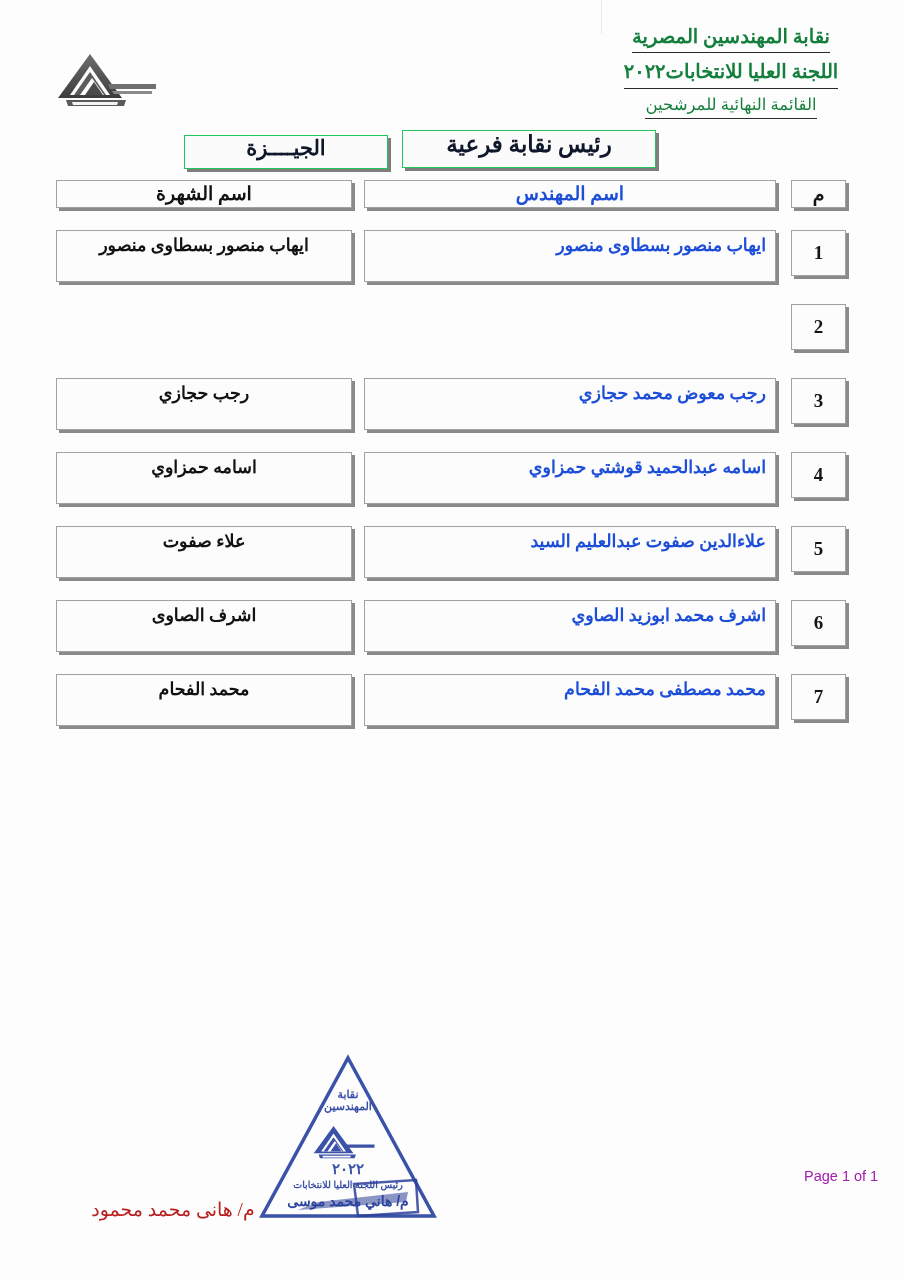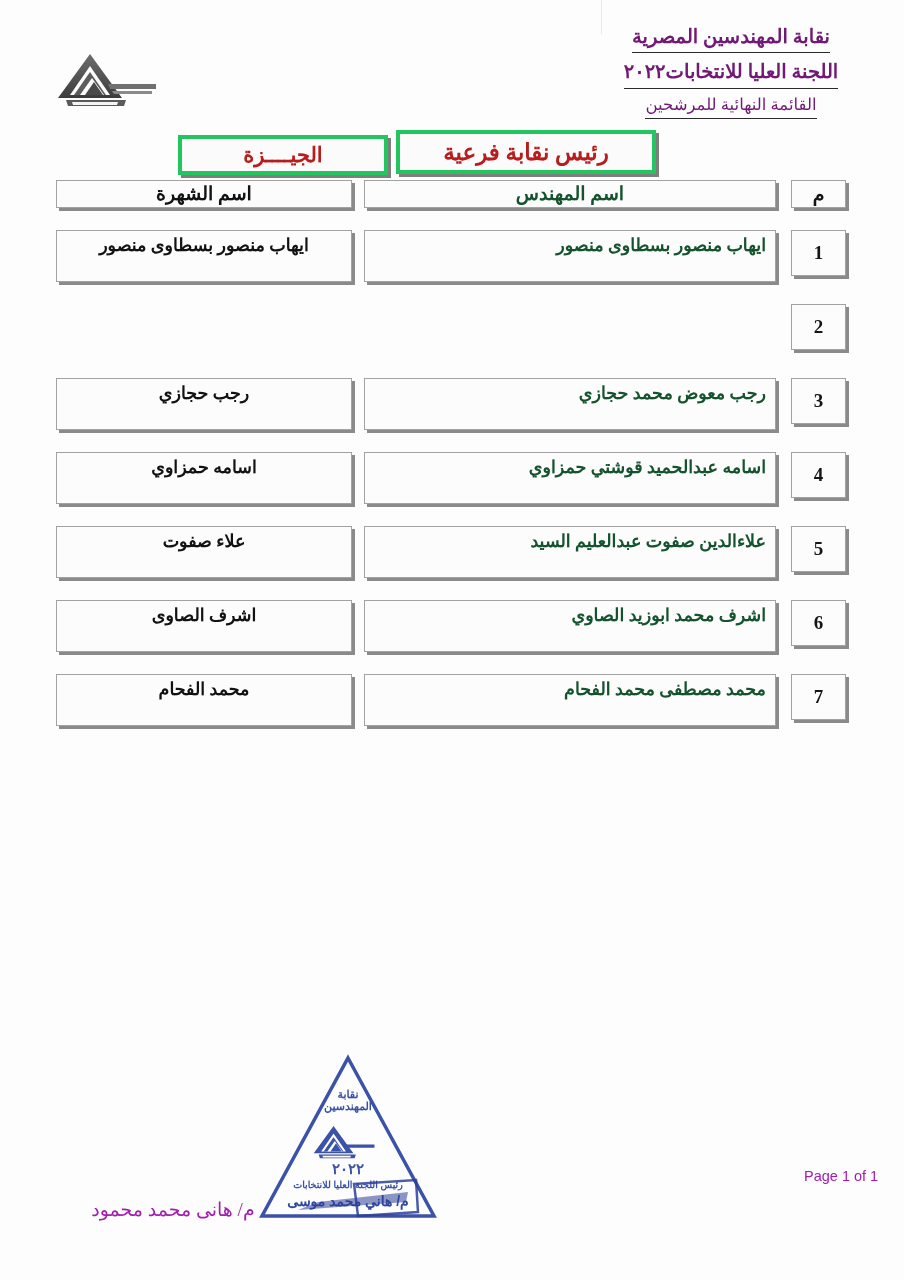--- a/index.html
+++ b/index.html
@@ -40,21 +40,21 @@
     right: 58px;
     width: 230px;
     text-align: center;
     direction: rtl;
   }
   .header-line {
     font-size: 19.5px;
     font-weight: bold;
     line-height: 1.5;
     letter-spacing: 0px;
-    color: #701a75;
+    color: #15803d;
     border-bottom: 1.4px solid #2a2a2a;
     display: inline-block;
     padding-bottom: 1px;
     margin-bottom: 4px;
     white-space: nowrap;
     text-align: center;
   }
   .header-line.l3 {
     font-size: 16.5px;
     font-weight: normal;
@@ -73,27 +73,27 @@
   .title-row {
     position: absolute;
     top: 130px;
     left: 0;
     right: 0;
     height: 42px;
   }
   .title-box {
     position: absolute;
     background: #fbfbfb;
-    border: 4px solid #22c55e;
+    border: 1px solid #22c55e;
     box-shadow: 3px 3px 0 0 #7e7e7e;
     display: flex;
-    align-items: center;
+    align-items: flex-start;
     justify-content: center;
     font-weight: bold;
-    color: #b91c1c;
+    color: #0f172a;
     white-space: nowrap;
   }
   .title-box-main {
     right: 248px;
     top: 0;
     width: 252px;
     height: 36px;
     font-size: 23px;
   }
   .title-box-branch {
@@ -140,21 +140,21 @@
   }
   .c-eng {
     right: 128px;
     width: 412px;
     top: 0;
     height: 52px;
     padding: 4px 9px 0 9px;
     text-align: right;
     font-size: 17.5px;
     font-weight: bold;
-    color: #14532d;
+    color: #1d4ed8;
     line-height: 1.25;
   }
   .c-fame {
     right: 552px;
     width: 296px;
     top: 0;
     height: 52px;
     padding: 4px 10px 0 10px;
     text-align: center;
     font-size: 17.5px;
@@ -199,21 +199,21 @@
   .footer-line-1 {
     font-size: 22px;
     font-weight: bold;
     color: #141414;
     white-space: nowrap;
     line-height: 1.5;
   }
   .footer-line-2 {
     font-size: 19px;
     font-weight: normal;
-    color: #a21caf;
+    color: #b91c1c;
     white-space: nowrap;
     margin-top: 12px;
     margin-right: 42px;
   }
   .page-number {
     position: absolute;
     left: 756px;
     top: 1168px;
     font-family: "Liberation Sans", sans-serif;
     font-size: 14.5px;

